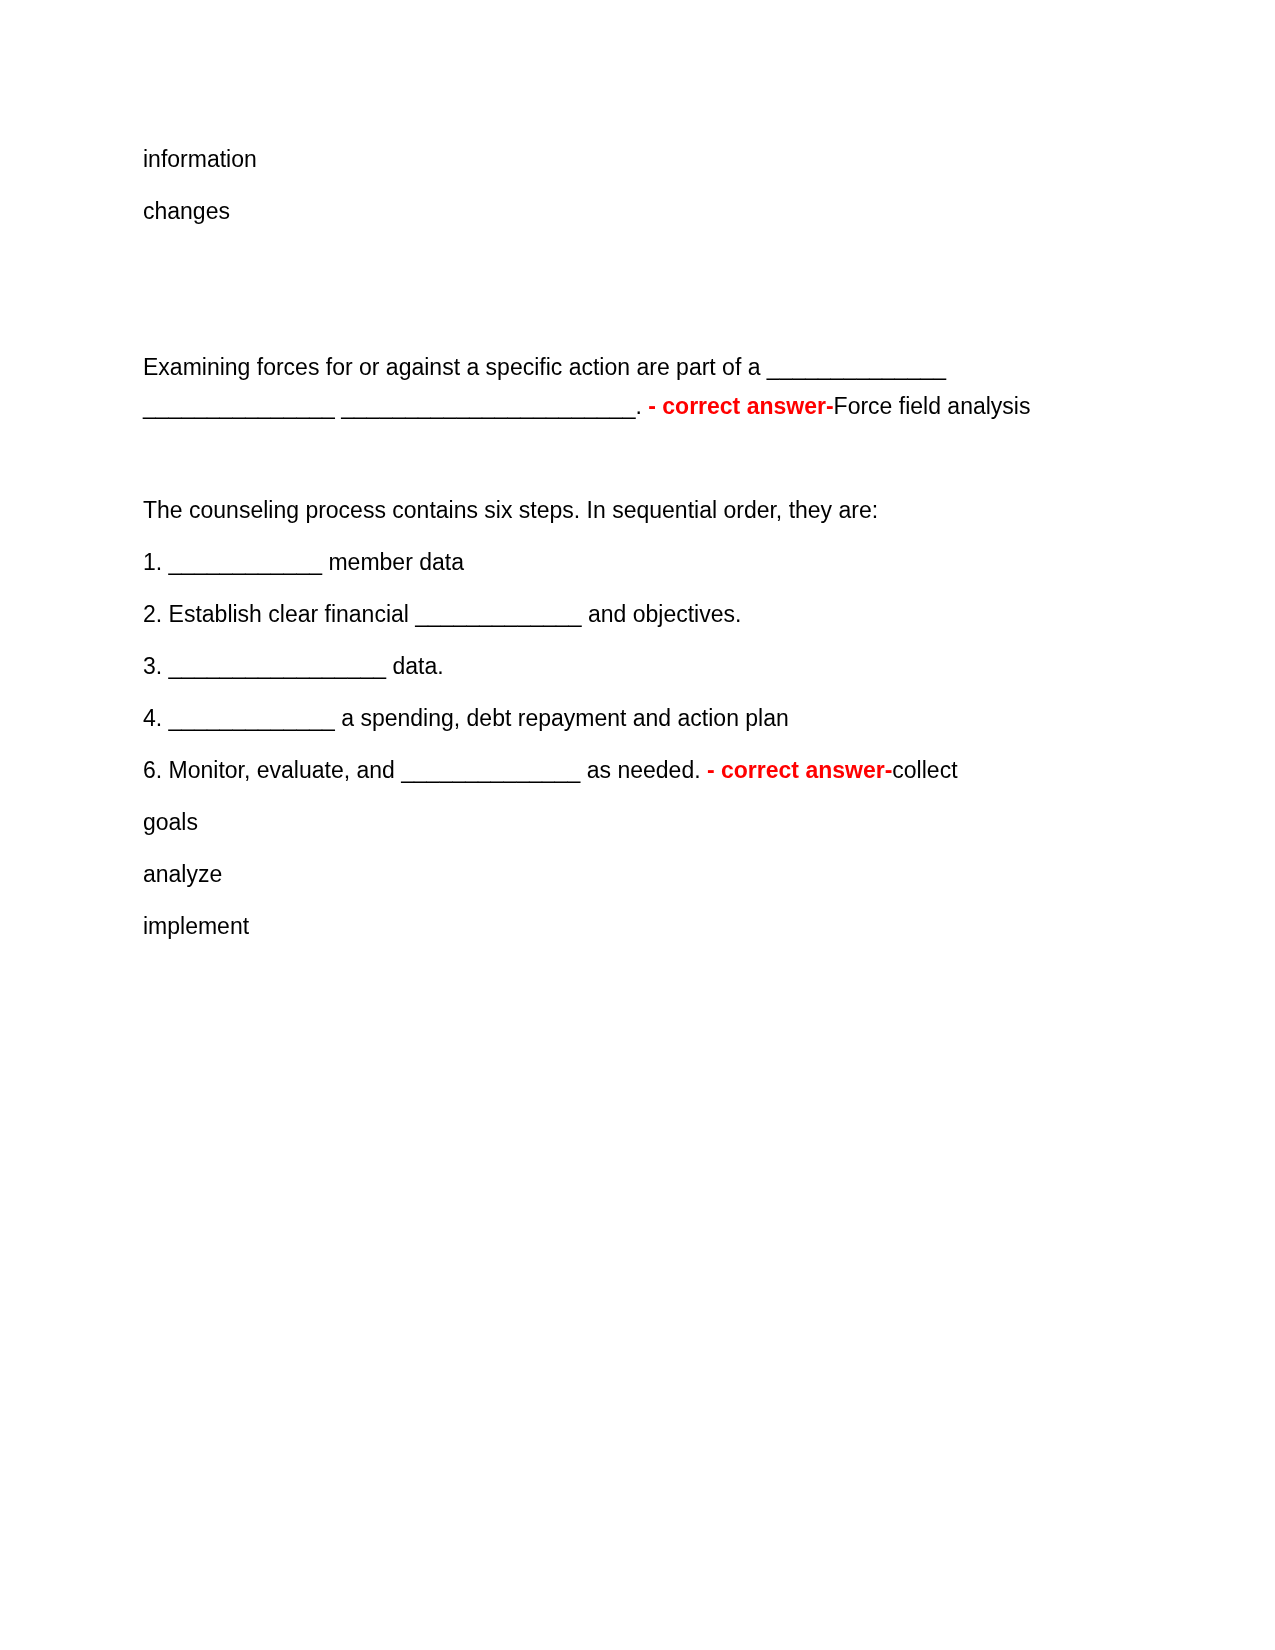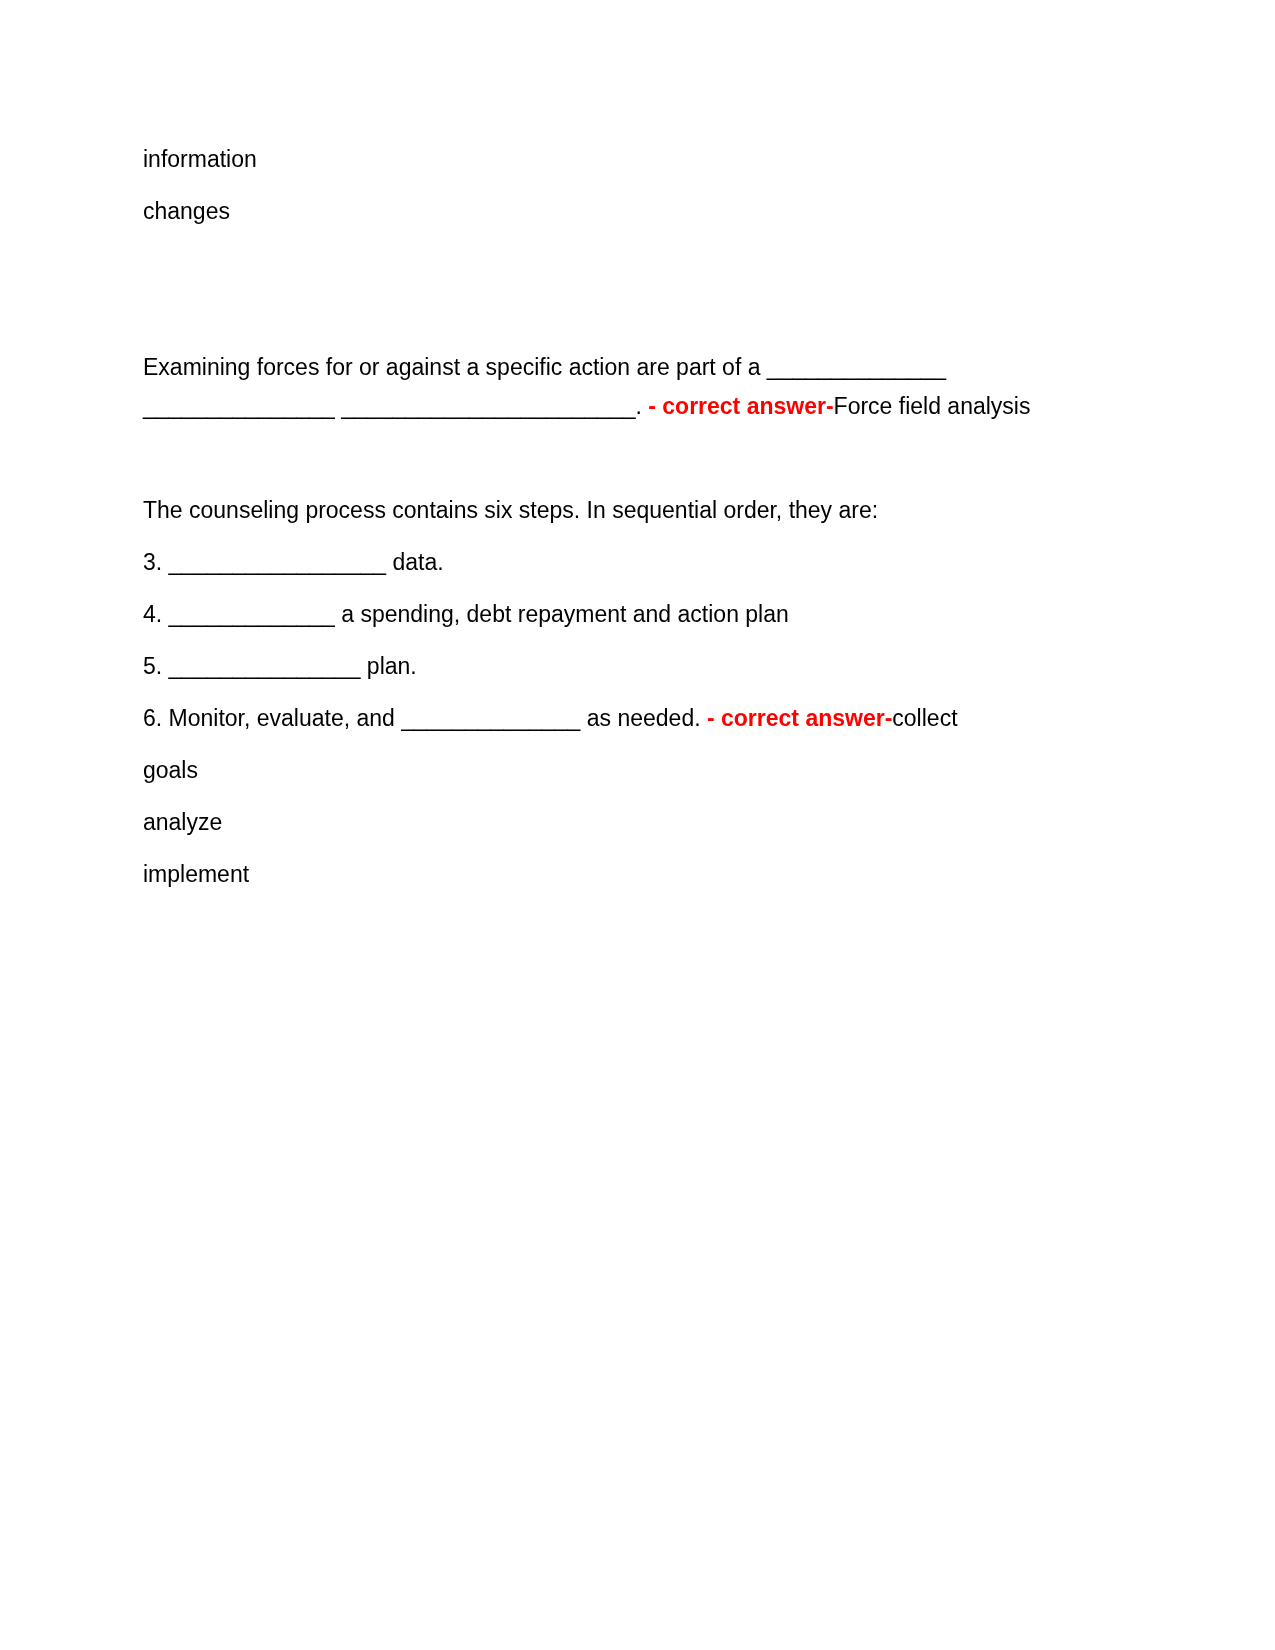--- a/index.html
+++ b/index.html
@@ -42,22 +42,23 @@
 
 <div class="page">
   <div style="color: rgb(0, 0, 0);">
       <p class="para"><span class="seg-normal">information</span></p>
       <p class="para"><span class="seg-normal">changes</span></p>
       <p class="para spacer"></p>
       <p class="para spacer"></p>
       <p class="para"><span class="seg-normal">Examining forces for or against a specific action are part of a ______________</span><br><span class="seg-normal">_______________ _______________________. </span><span class="seg-answer" style="color: rgb(255, 0, 0);">- correct answer-</span><span class="seg-normal">Force field analysis</span></p>
       <p class="para spacer"></p>
       <p class="para"><span class="seg-normal">The counseling process contains six steps. In sequential order, they are:</span></p>
+      <p class="para"><span class="seg-normal">1. ____________ member data</span></p>
+      <p class="para"><span class="seg-normal">2. Establish clear financial _____________ and objectives.</span></p>
       <p class="para"><span class="seg-normal">3. _________________ data.</span></p>
       <p class="para"><span class="seg-normal">4. _____________ a spending, debt repayment and action plan</span></p>
-      <p class="para"><span class="seg-normal">5. _______________ plan.</span></p>
       <p class="para"><span class="seg-normal">6. Monitor, evaluate, and ______________ as needed. </span><span class="seg-answer" style="color: rgb(255, 0, 0);">- correct answer-</span><span class="seg-normal">collect</span></p>
       <p class="para"><span class="seg-normal">goals</span></p>
       <p class="para"><span class="seg-normal">analyze</span></p>
       <p class="para"><span class="seg-normal">implement</span></p>
       <p class="para spacer"></p>
     </div>
 </div>
 
 </body></html>

